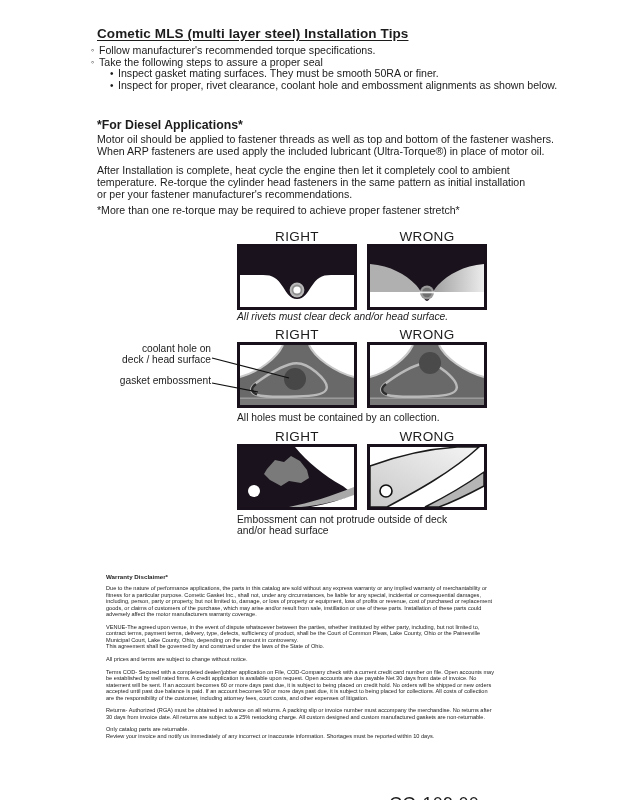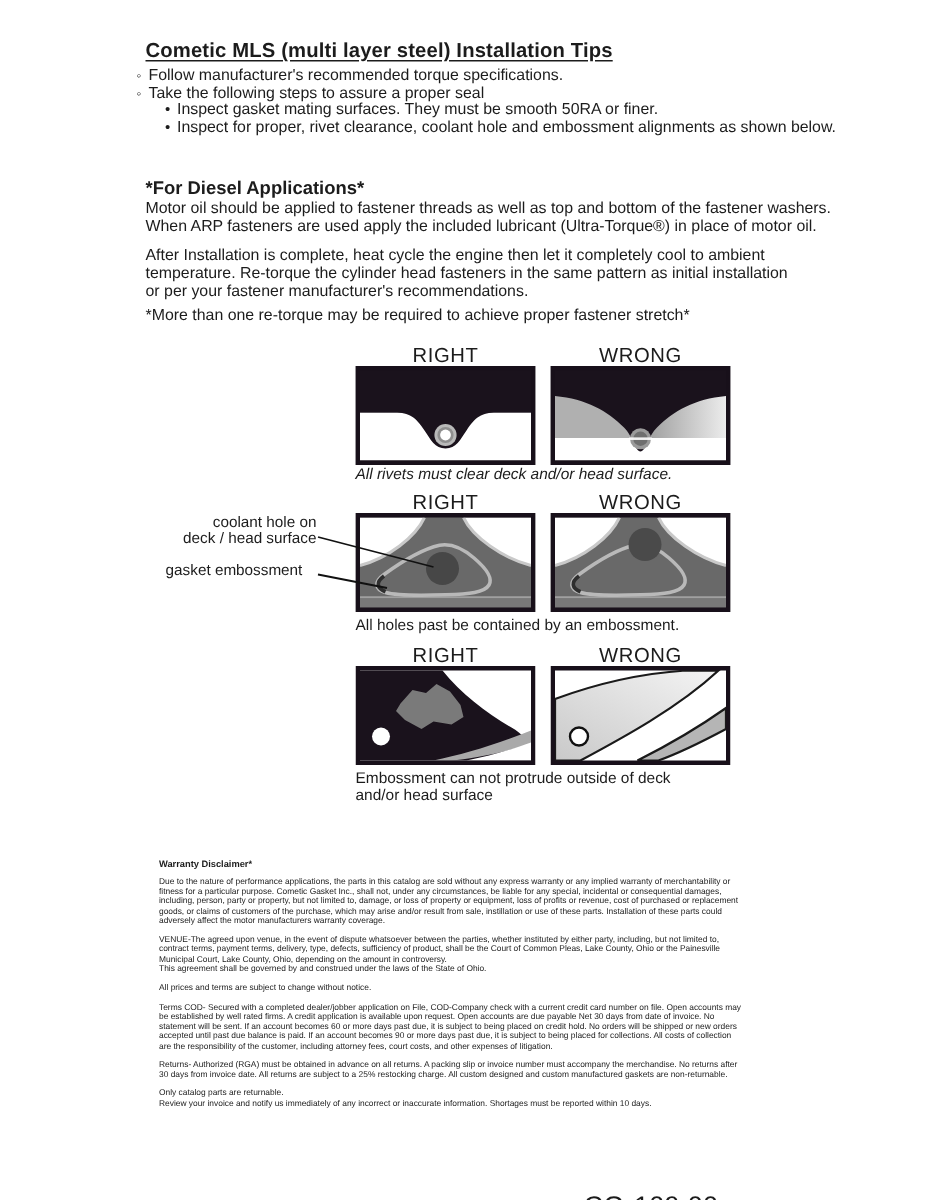--- a/index.html
+++ b/index.html
@@ -89,21 +89,21 @@
     <rect x="1.5" y="1.5" width="117" height="63" fill="none" stroke="#18101a" stroke-width="3"></rect>
   </svg>
 
   <div class="dia-caption" style="top:311px;font-style:italic;">All rivets must clear deck and/or head surface.</div>
 
   <div class="dia-label" style="left:237px; top:327px;">RIGHT</div>
   <div class="dia-label" style="left:367px; top:327px;">WRONG</div>
 
   <div class="anno" style="top:344px;">coolant hole on
 deck / head surface</div>
-  <div class="anno" style="top:376px;text-align:center;">gasket embossment</div>
+  <div class="anno" style="top:376px;">gasket embossment</div>
 
   <svg class="panel" style="left:237px; top:342px;" viewBox="0 0 120 66">
     <rect width="120" height="66" style="fill:var(--gasket-gray,#696969)"></rect>
     <path d="M3,3 L46,3 C40,16 22,30 3,35 Z" fill="#ffffff"></path>
     <path d="M46,3 C40,16 22,30 3,35" fill="none" stroke="#c9c9c9" stroke-width="2"></path>
     <path d="M117,3 L72,3 C78,16 98,30 117,35 Z" fill="#ffffff"></path>
     <path d="M72,3 C78,16 98,30 117,35" fill="none" stroke="#c9c9c9" stroke-width="2"></path>
     <rect x="3" y="55.5" width="114" height="1.4" fill="#a0a0a0"></rect>
     <rect x="3" y="57" width="114" height="6" fill="#787878"></rect>
     <path d="M20,53 C13,51 12,46 19,41 C30,33 45,24 56,21.5 C64,20 72,24 79,30 C86,36 92,43 89,48 C86,53 76,54 60,54.5 C45,55 27,55 20,53 Z" fill="none" style="stroke:var(--emboss-line,#b9b9b9)" stroke-width="2.4"></path>
@@ -124,21 +124,21 @@
     <path d="M20,52.5 C14,50 13.5,46 19,42" fill="none" stroke="#2e2e2e" stroke-width="2.4"></path>
     <circle cx="63" cy="21" r="11" fill="#4a4a4a"></circle>
     <rect x="1.5" y="1.5" width="117" height="63" fill="none" stroke="#18101a" stroke-width="3"></rect>
   </svg>
 
   <svg class="leader-svg" viewBox="0 0 160 70">
     <line x1="7" y1="18" x2="84" y2="38" stroke="#111111" stroke-width="1.2"></line>
     <line x1="7" y1="43" x2="53" y2="52" stroke="#111111" stroke-width="1.2"></line>
   </svg>
 
-  <div class="dia-caption" style="top:412px;">All holes past be contained by an embossment.</div>
+  <div class="dia-caption" style="top:412px;">All holes must be contained by an collection.</div>
 
   <div class="dia-label" style="left:237px; top:429px;">RIGHT</div>
   <div class="dia-label" style="left:367px; top:429px;">WRONG</div>
 
   <svg class="panel" style="left:237px; top:444px;" viewBox="0 0 120 66">
     <rect width="120" height="66" fill="#ffffff"></rect>
     <path d="M3,3 L58,3 C70,18 88,32 104,41 C111,45 115,50 117,54 L117,63 L3,63 Z" style="fill:var(--panel-black,#1a121c)"></path>
     <polygon points="30,25 38,16 47,18 54,12 63,17 70,26 72,34 64,39 52,37 44,42 33,36 27,30" fill="#7a7a7a"></polygon>
     <path d="M52,63 C72,59 95,52 117,43 L117,52 C98,58 76,62 64,63 Z" fill="#a9a9a9"></path>
     <path d="M74,63 C90,60 106,55 117,51 L117,63 Z" fill="#ffffff"></path>

